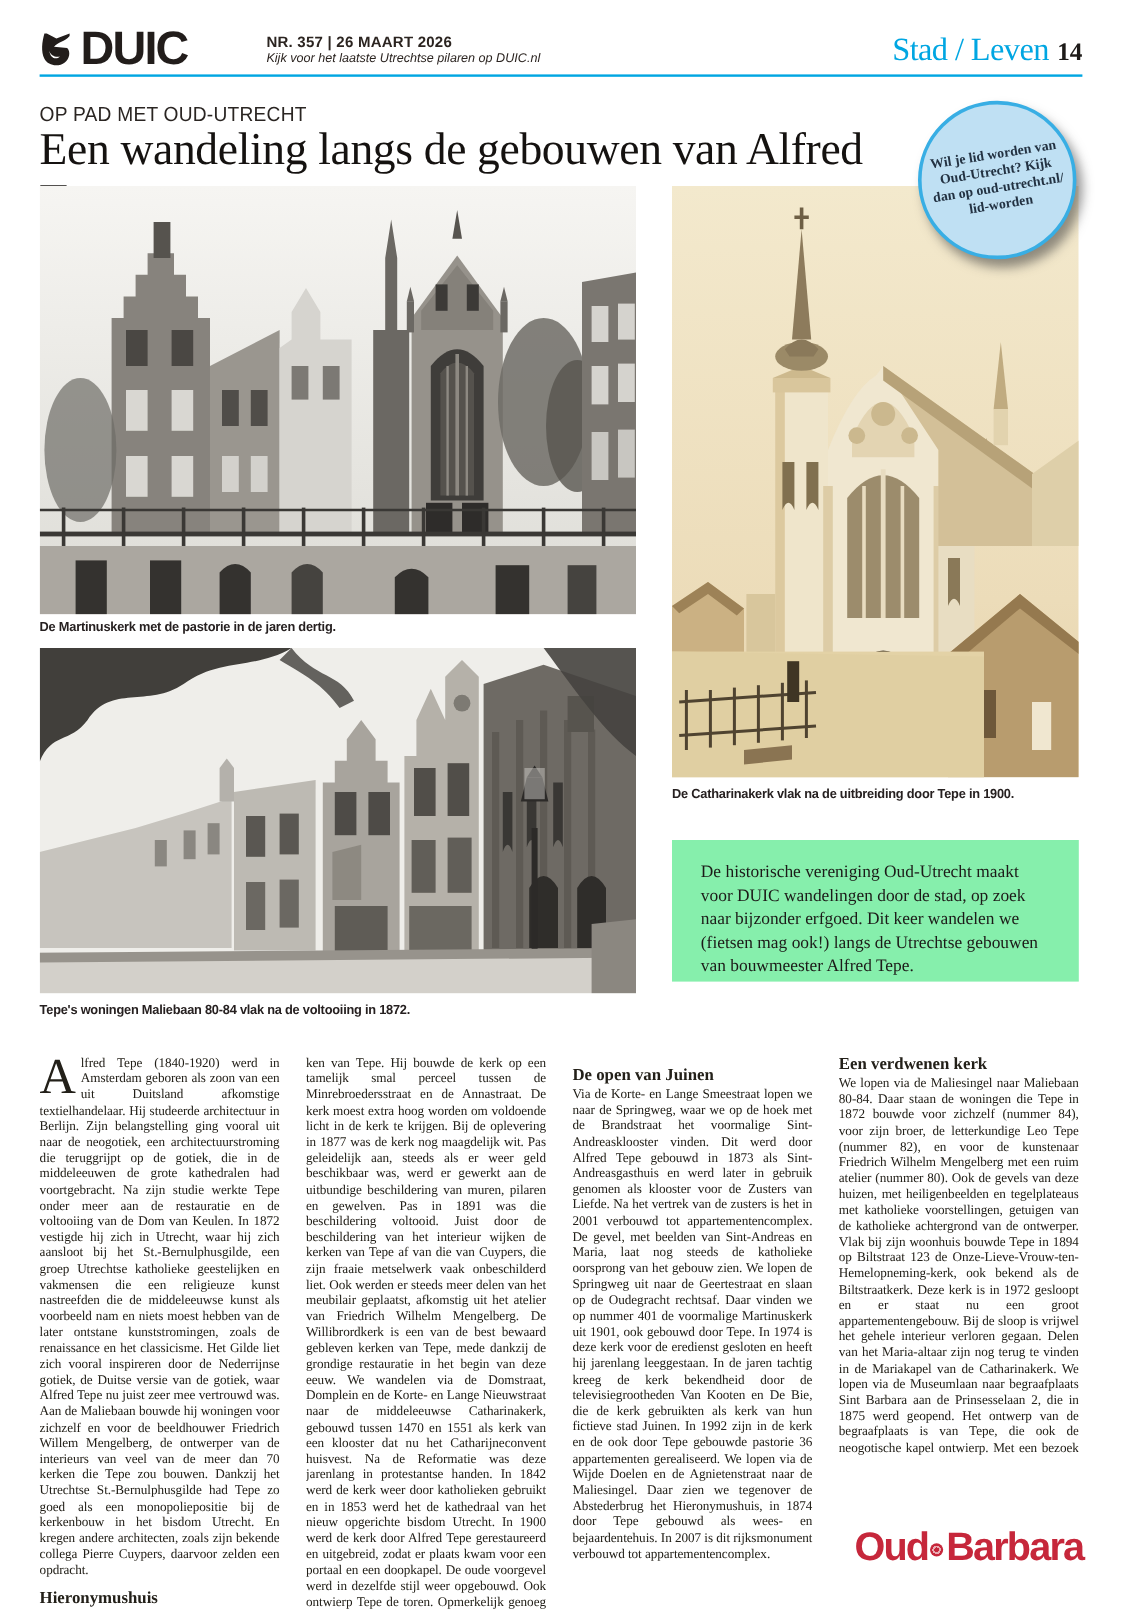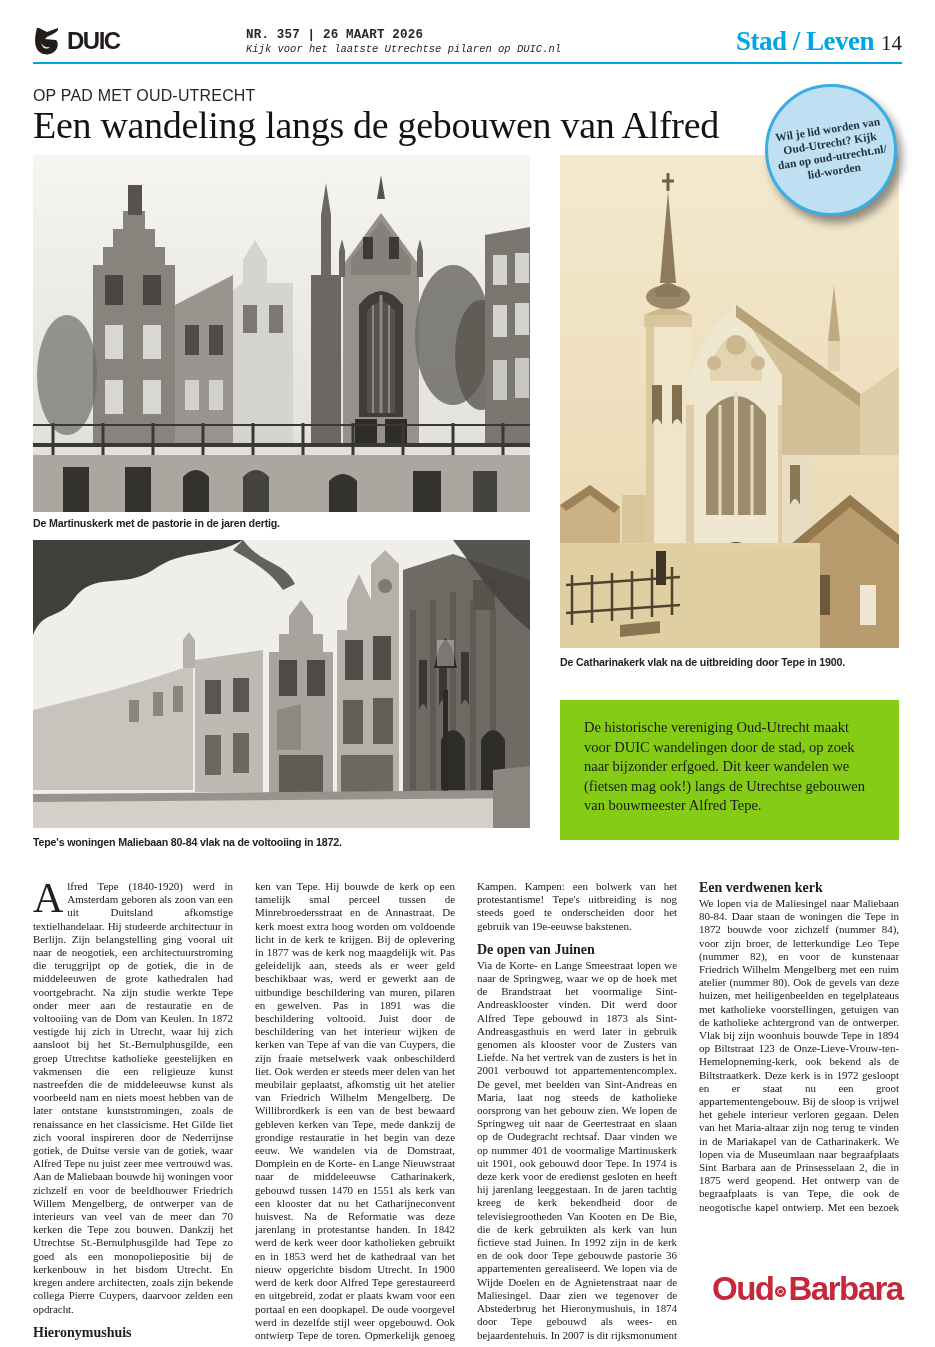--- a/index.html
+++ b/index.html
@@ -2,49 +2,49 @@
 <html><head>
 <meta charset="utf-8">
 <style>
   html,body{margin:0;padding:0;background:#777;}
   .page{position:relative;width:935px;height:1347px;background:#ffffff;overflow:hidden;
         font-family:"Liberation Serif",serif;color:#1d1a18;}
   
   .header{position:absolute;left:33px;top:26px;width:869px;height:34px;}
   .brand{position:absolute;left:0;top:0;display:flex;align-items:center;gap:4px;}
   .brand-mark{width:30px;height:30px;}
-  .brand-word{font-family:"Liberation Sans",sans-serif;font-weight:bold;font-size:24px;
+  .brand-word{font-family:"Liberation Sans",sans-serif;font-weight:bold;font-size:39px;
               letter-spacing:-1.5px;color:#221d1b;line-height:30px;}
-  .issue-block{position:absolute;left:189px;top:2px;font-family:Liberation Mono, monospace;margin-left:24px;}
+  .issue-block{position:absolute;left:189px;top:2px;font-family:Liberation Sans, sans-serif;}
   .issue-no{font-weight:bold;font-size:12.5px;color:#2b2420;letter-spacing:0.2px;}
   .issue-tag{font-style:italic;font-size:10.5px;color:#2b2420;margin-top:1px;}
-  .section-label{position:absolute;right:28px;top:0;font-size:27px;font-weight:bold;
+  .section-label{position:absolute;right:28px;top:0;font-size:27px;font-weight:normal;
                  color:#00a6e2;letter-spacing:-0.5px;}
-  .page-no{position:absolute;right:0;top:5px;font-size:21px;font-weight:normal;color:#1d1a18;}
+  .page-no{position:absolute;right:0;top:5px;font-size:21px;font-weight:bold;color:#1d1a18;}
   .rule{position:absolute;left:33px;top:62px;width:869px;height:2px;background:#00a6e2;}
   
   .kicker{position:absolute;left:33px;top:86px;font-family:"Liberation Sans",sans-serif;
           font-size:17px;color:#2a2522;letter-spacing:0.2px;transform:scaleX(0.94);
           transform-origin:left;}
   .headline{position:absolute;left:33px;top:104px;width:740px;font-size:38px;line-height:42px;
             color:#151210;letter-spacing:-0.3px;}
   
   .badge{position:absolute;left:765px;top:84px;width:126px;height:126px;border-radius:50%;
          background:#bfe0f3;border:3px solid #38aee4;box-shadow:5px 7px 9px rgba(60,60,60,0.55);
          display:flex;align-items:center;justify-content:center;z-index:5;}
   .badge-text{transform:rotate(-9deg);width:112px;text-align:center;font-size:11.5px;
               line-height:14px;font-weight:bold;color:#233242;}
   
   .photo{position:absolute;overflow:hidden;}
   .photo svg{display:block;}
   .caption{position:absolute;font-family:"Liberation Sans",sans-serif;font-weight:bold;
            font-size:11px;letter-spacing:-0.2px;color:#262020;transform:scaleX(0.97);
            transform-origin:left;}
   
-  .intro-box{position:absolute;left:560px;top:700px;width:339px;height:140px;background:#84cc16;
+  .intro-box{position:absolute;left:560px;top:700px;width:339px;height:118px;background:#86efac;
              box-sizing:border-box;padding:18px 22px 0 24px;}
   .intro-box p{margin:0;font-size:14.5px;line-height:19.5px;color:#1c1a18;}
   
   .article{position:absolute;left:33px;top:880px;width:869px;height:465px;display:flex;gap:22px;}
   .col{width:200px;height:462px;overflow:hidden;}
   .col p{margin:0;font-size:11px;line-height:13.2px;text-align:justify;color:#232019;
          letter-spacing:-0.05px;}
   .col h3{margin:9px 0 1px 0;font-size:14px;color:#232019;}
   .dropcap{float:left;font-size:42px;line-height:33px;padding:2px 4px 0 0;color:#232019;}
   .clip{max-height:318px;overflow:hidden;}
@@ -320,21 +320,20 @@
   <div class="article">
     <div class="col">
       <p><span class="dropcap">A</span><span>lfred Tepe (1840-1920) werd in Amsterdam geboren als zoon van een uit Duitsland afkomstige textielhandelaar. Hij studeerde architectuur in Berlijn. Zijn belangstelling ging vooral uit naar de neogotiek, een architectuurstroming die teruggrijpt op de gotiek, die in de middeleeuwen de grote kathedralen had voortgebracht. Na zijn studie werkte Tepe onder meer aan de restauratie en de voltooiing van de Dom van Keulen. In 1872 vestigde hij zich in Utrecht, waar hij zich aansloot bij het St.-Bernulphusgilde, een groep Utrechtse katholieke geestelijken en vakmensen die een religieuze kunst nastreefden die de middeleeuwse kunst als voorbeeld nam en niets moest hebben van de later ontstane kunststromingen, zoals de renaissance en het classicisme. Het Gilde liet zich vooral inspireren door de Nederrijnse gotiek, de Duitse versie van de gotiek, waar Alfred Tepe nu juist zeer mee vertrouwd was. Aan de Maliebaan bouwde hij woningen voor zichzelf en voor de beeldhouwer Friedrich Willem Mengelberg, de ontwerper van de interieurs van veel van de meer dan 70 kerken die Tepe zou bouwen. Dankzij het Utrechtse St.-Bernulphusgilde had Tepe zo goed als een monopoliepositie bij de kerkenbouw in het bisdom Utrecht. En kregen andere architecten, zoals zijn bekende collega Pierre Cuypers, daarvoor zelden een opdracht.</span></p>
       <h3>Hieronymushuis</h3>
       <p>We beginnen onze wandeling in de Minrebroedersstraat bij de Sint-Willibrorduskerk. Het is een van de bekendste en mooiste ker-</p>
     </div>
     <div class="col">
       <p>ken van Tepe. Hij bouwde de kerk op een tamelijk smal perceel tussen de Minrebroedersstraat en de Annastraat. De kerk moest extra hoog worden om voldoende licht in de kerk te krijgen. Bij de oplevering in 1877 was de kerk nog maagdelijk wit. Pas geleidelijk aan, steeds als er weer geld beschikbaar was, werd er gewerkt aan de uitbundige beschildering van muren, pilaren en gewelven. Pas in 1891 was die beschildering voltooid. Juist door de beschildering van het interieur wijken de kerken van Tepe af van die van Cuypers, die zijn fraaie metselwerk vaak onbeschilderd liet. Ook werden er steeds meer delen van het meubilair geplaatst, afkomstig uit het atelier van Friedrich Wilhelm Mengelberg. De Willibrordkerk is een van de best bewaard gebleven kerken van Tepe, mede dankzij de grondige restauratie in het begin van deze eeuw. We wandelen via de Domstraat, Domplein en de Korte- en Lange Nieuwstraat naar de middeleeuwse Catharinakerk, gebouwd tussen 1470 en 1551 als kerk van een klooster dat nu het Catharijneconvent huisvest. Na de Reformatie was deze jarenlang in protestantse handen. In 1842 werd de kerk weer door katholieken gebruikt en in 1853 werd het de kathedraal van het nieuw opgerichte bisdom Utrecht. In 1900 werd de kerk door Alfred Tepe gerestaureerd en uitgebreid, zodat er plaats kwam voor een portaal en een doopkapel. De oude voorgevel werd in dezelfde stijl weer opgebouwd. Ook ontwierp Tepe de toren. Opmerkelijk genoeg is deze toren niet in neogotische stijl, maar lijkt het een kopie van de raadhuis-toren van</p>
     </div>
     <div class="col">
-      <p>Kampen. Kampen: een bolwerk van het protestantisme! Tepe's uitbreiding is nog steeds goed te onderscheiden door het gebruik van 19e-eeuwse bakstenen.</p>
       <h3>De open van Juinen</h3>
       <p>Via de Korte- en Lange Smeestraat lopen we naar de Springweg, waar we op de hoek met de Brandstraat het voormalige Sint-Andreasklooster vinden. Dit werd door Alfred Tepe gebouwd in 1873 als Sint-Andreasgasthuis en werd later in gebruik genomen als klooster voor de Zusters van Liefde. Na het vertrek van de zusters is het in 2001 verbouwd tot appartementencomplex. De gevel, met beelden van Sint-Andreas en Maria, laat nog steeds de katholieke oorsprong van het gebouw zien. We lopen de Springweg uit naar de Geertestraat en slaan op de Oudegracht rechtsaf. Daar vinden we op nummer 401 de voormalige Martinuskerk uit 1901, ook gebouwd door Tepe. In 1974 is deze kerk voor de eredienst gesloten en heeft hij jarenlang leeggestaan. In de jaren tachtig kreeg de kerk bekendheid door de televisiegrootheden Van Kooten en De Bie, die de kerk gebruikten als kerk van hun fictieve stad Juinen. In 1992 zijn in de kerk en de ook door Tepe gebouwde pastorie 36 appartementen gerealiseerd. We lopen via de Wijde Doelen en de Agnietenstraat naar de Maliesingel. Daar zien we tegenover de Abstederbrug het Hieronymushuis, in 1874 door Tepe gebouwd als wees- en bejaardentehuis. In 2007 is dit rijksmonument verbouwd tot appartementencomplex.</p>
     </div>
     <div class="col">
       <h3 style="margin-top:0;">Een verdwenen kerk</h3>
       <div class="clip">
         <p><span>We lopen via de Maliesingel naar Maliebaan 80-84. Daar staan de woningen die Tepe in 1872 bouwde voor zichzelf (nummer 84), voor zijn broer, de letterkundige Leo Tepe (nummer 82), en voor de kunstenaar Friedrich Wilhelm Mengelberg met een ruim atelier (nummer 80). Ook de gevels van deze huizen, met heiligenbeelden en tegelplateaus met katholieke voorstellingen, getuigen van de katholieke achtergrond van de ontwerper. Vlak bij zijn woonhuis bouwde Tepe in 1894 op Biltstraat 123 de Onze-Lieve-Vrouw-ten-Hemelopneming-kerk, ook bekend als de Biltstraatkerk. Deze kerk is in 1972 gesloopt en er staat nu een groot appartementengebouw. Bij de sloop is vrijwel het gehele interieur verloren gegaan. Delen van het Maria-altaar zijn nog terug te vinden in de Mariakapel van de Catharinakerk. We lopen via de Museumlaan naar begraafplaats Sint Barbara aan de Prinsesselaan 2, die in 1875 werd geopend. Het ontwerp van de begraafplaats is van Tepe, die ook de neogotische kapel ontwierp. Met een bezoek aan de kapel, die doorgaans open is, beëindigen we de lange wandeling langs de werken van bouwmeester Tepe.</span>
           
         </p>
       </div>

